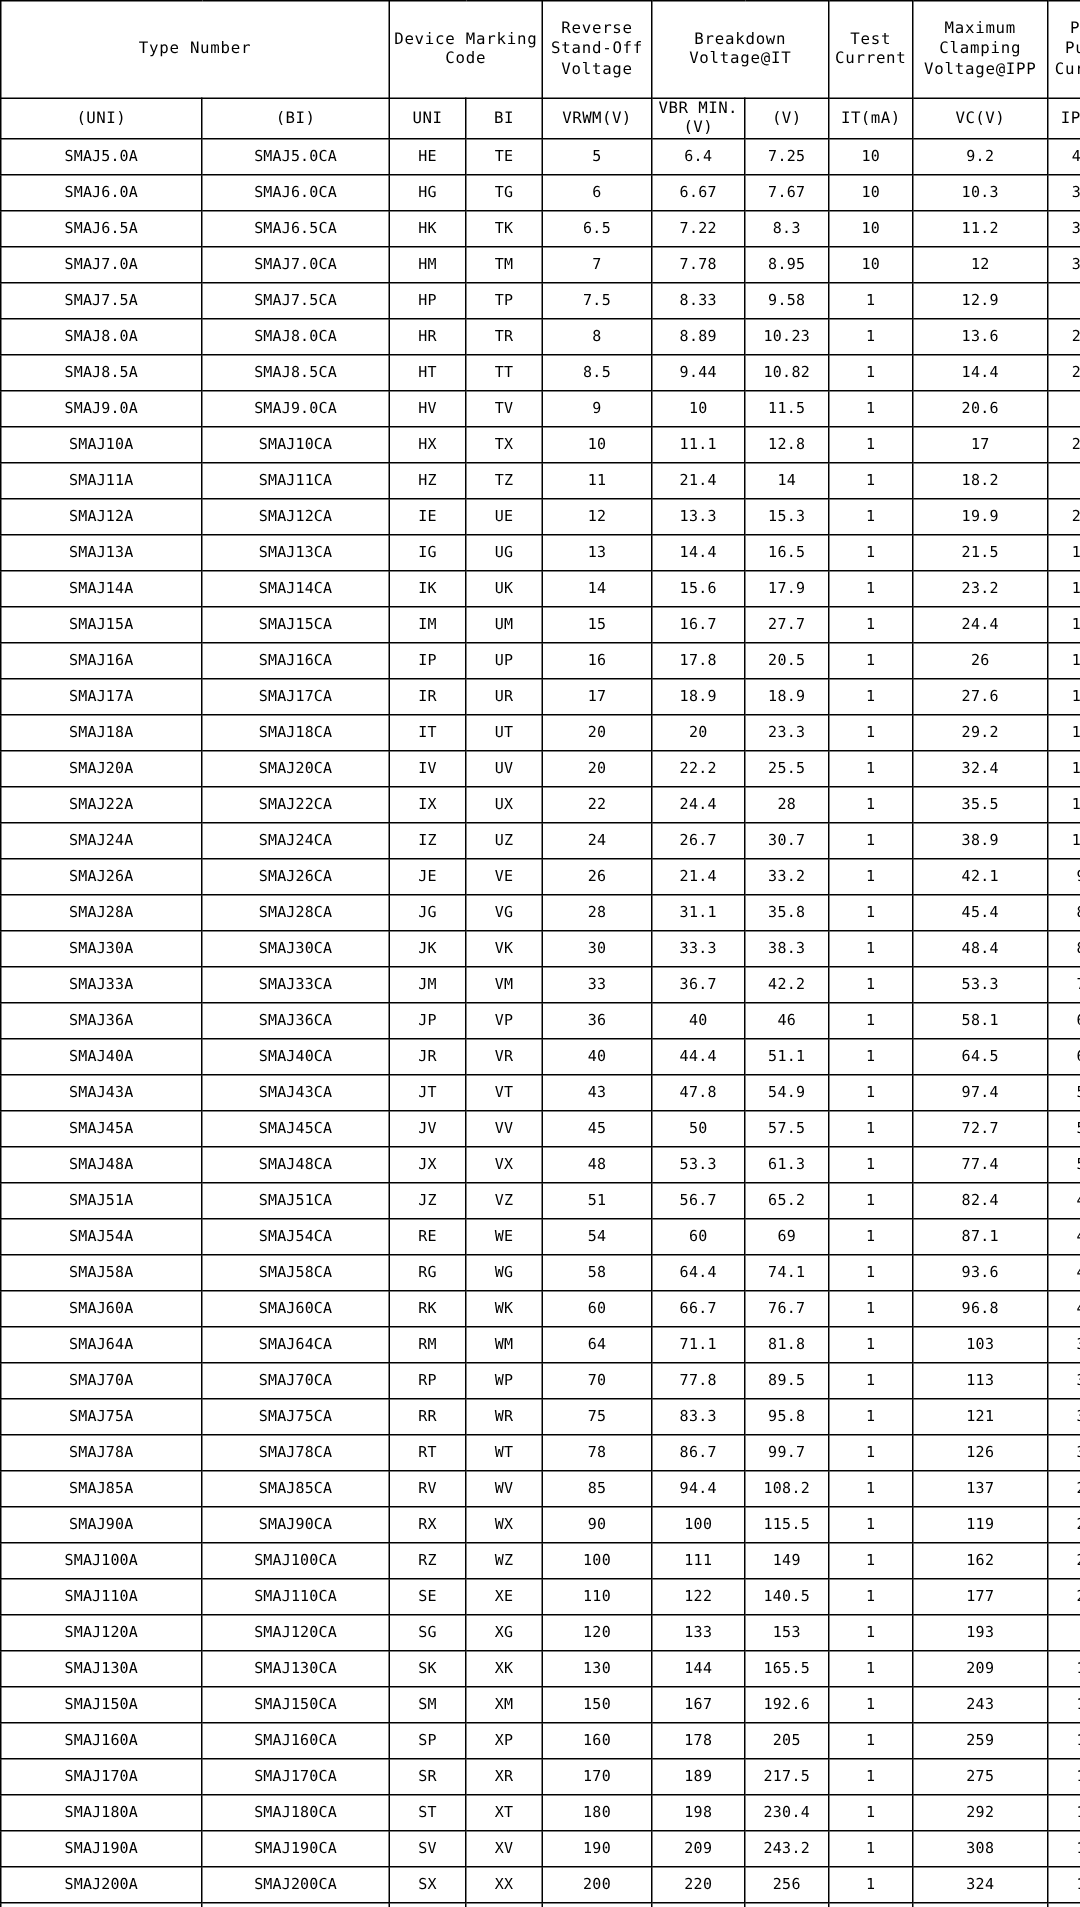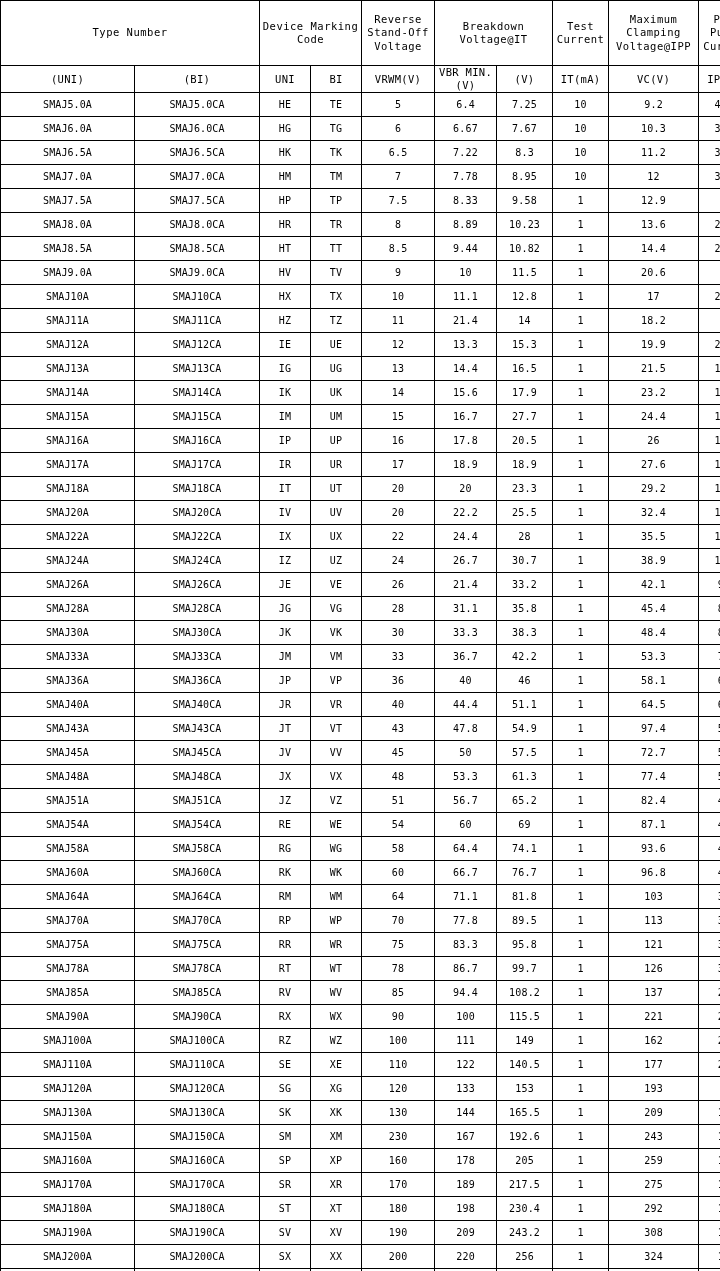--- a/index.html
+++ b/index.html
@@ -560,21 +560,21 @@
         </tr>
         <tr>
           <td class="type nowrap">SMAJ90A</td>
           <td class="type nowrap">SMAJ90CA</td>
           <td>RX</td>
           <td>WX</td>
           <td>90</td>
           <td>100</td>
           <td>115.5</td>
           <td>1</td>
-          <td>221</td>
+          <td>119</td>
           <td>2.7</td>
         </tr>
         <tr>
           <td class="type nowrap">SMAJ100A</td>
           <td class="type nowrap">SMAJ100CA</td>
           <td>RZ</td>
           <td>WZ</td>
           <td>100</td>
           <td>111</td>
           <td>149</td>
@@ -616,21 +616,21 @@
           <td>165.5</td>
           <td>1</td>
           <td>209</td>
           <td>1.9</td>
         </tr>
         <tr>
           <td class="type nowrap">SMAJ150A</td>
           <td class="type nowrap">SMAJ150CA</td>
           <td>SM</td>
           <td>XM</td>
-          <td>230</td>
+          <td>150</td>
           <td>167</td>
           <td>192.6</td>
           <td>1</td>
           <td>243</td>
           <td>1.6</td>
         </tr>
         <tr>
           <td class="type nowrap">SMAJ160A</td>
           <td class="type nowrap">SMAJ160CA</td>
           <td>SP</td>

